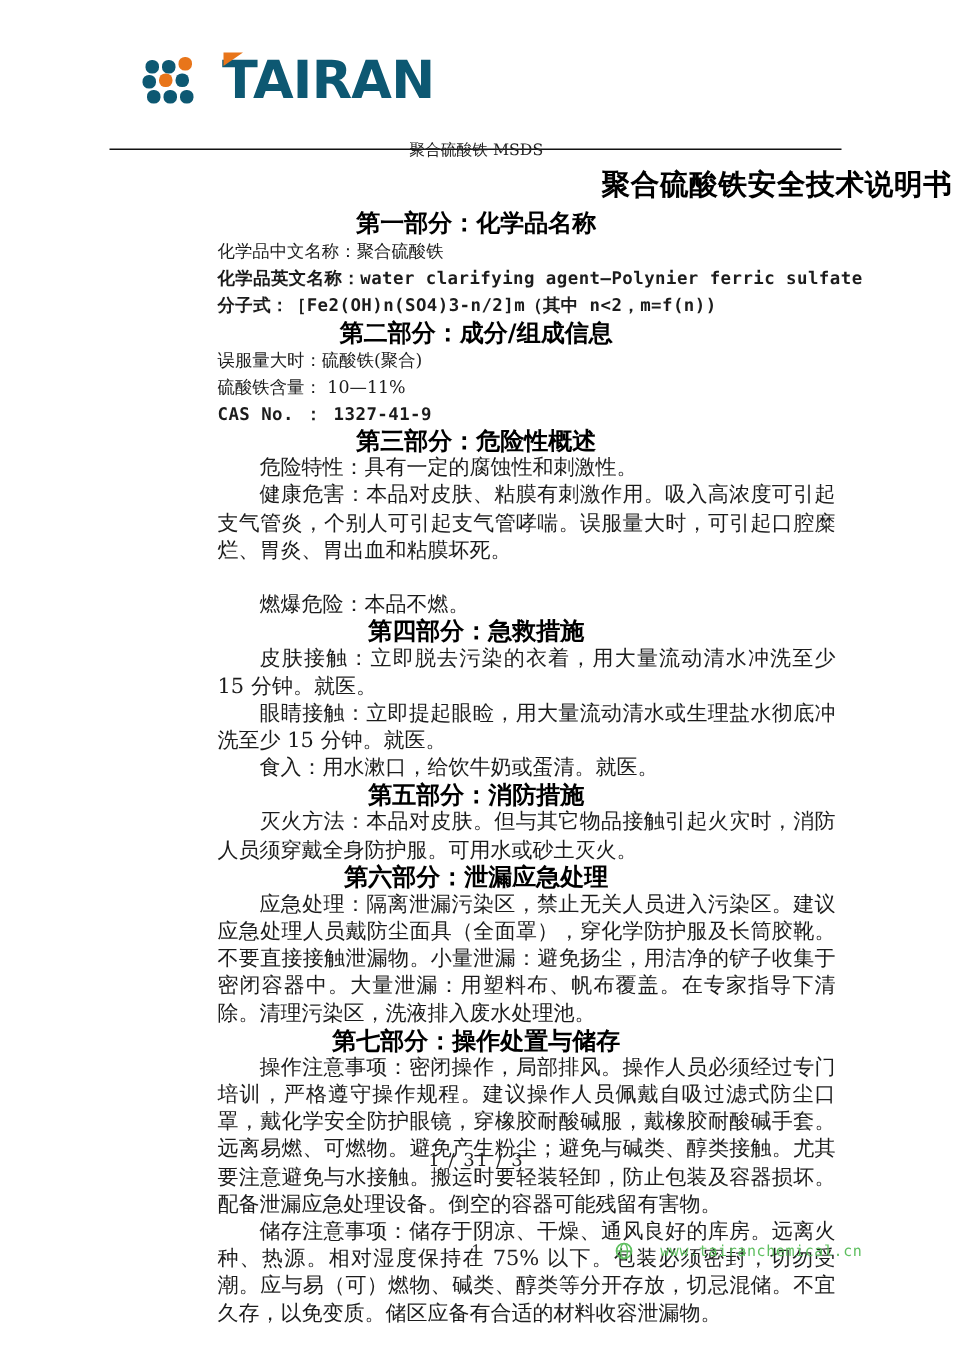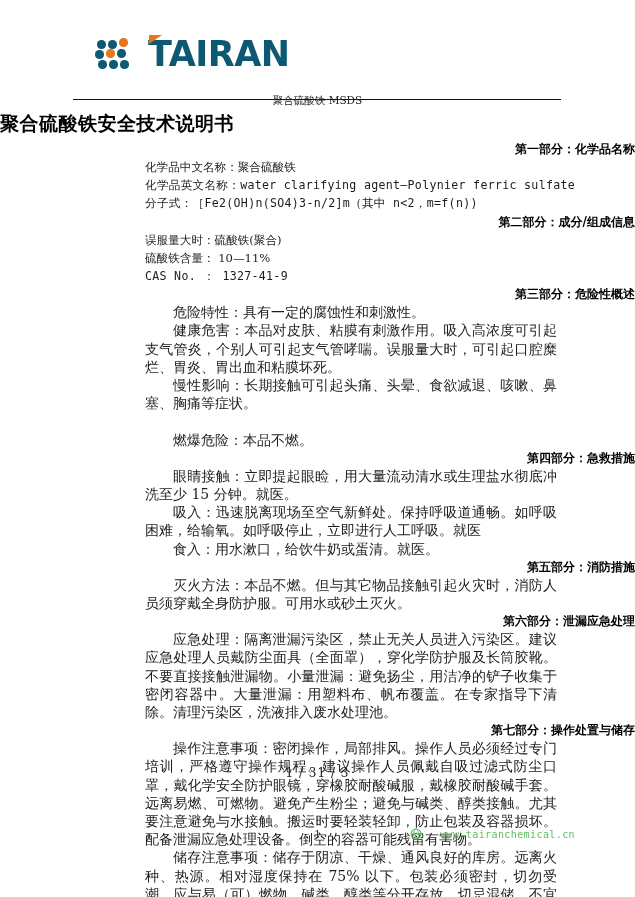--- a/index.html
+++ b/index.html
@@ -102,53 +102,54 @@
     width: 635px;
   }
   .doc-head {
     text-align: center;
     font-size: 10.5px;
     line-height: 16px;
     color: #222;
     margin-bottom: 1px;
   }
   .doc-title {
-    text-align: left;
+    text-align: right;
     font-size: 19px;
     font-weight: bold;
     line-height: 28px;
     letter-spacing: 0.5px;
     color: #000;
     margin-bottom: 3px;
   }
 
   .section-title {
-    text-align: right;
+    text-align: center;
     font-weight: bold;
-    font-size: 12px;
+    font-size: 16px;
     line-height: 18px;
     color: #000;
     margin: 0;
   }
   .body-block {
     padding: 0 78px 0 145px;
   }
   .para {
     font-size: 14px;
     line-height: 18.2px;
     color: #1c1c1c;
     text-align: justify;
     margin: 0;
     text-indent: 2em;
   }
   .para.blank { height: 18.2px; }
   .mono {
     font-family: "DejaVu Sans Mono", "Liberation Mono", monospace;
     font-size: 10.5px;
     letter-spacing: 0.3px;
+    font-weight: bold;
   }
   .label-list {
     padding-left: 145px;
     padding-right: 78px;
   }
   .label-row {
     font-size: 11.6px;
     line-height: 18.2px;
     color: #1c1c1c;
     white-space: nowrap;
@@ -247,39 +248,38 @@
         <div class="label-row">硫酸铁含量： 10—11%</div>
         <div class="label-row mono">CAS No. ： 1327-41-9</div>
       </div>
     </div>
 
     <div>
       <div class="section-title">第三部分：危险性概述</div>
       <div class="body-block">
         <p class="para">危险特性：具有一定的腐蚀性和刺激性。</p>
         <p class="para">健康危害：本品对皮肤、粘膜有刺激作用。吸入高浓度可引起支气管炎，个别人可引起支气管哮喘。误服量大时，可引起口腔糜烂、胃炎、胃出血和粘膜坏死。</p>
-        <p class="para">慢性影响：长期接触可引起头痛、头晕、食欲减退、咳嗽、鼻塞、胸痛等症状。</p>
         <p class="para blank"></p>
         <p class="para">燃爆危险：本品不燃。</p>
       </div>
     </div>
 
     <div>
       <div class="section-title">第四部分：急救措施</div>
       <div class="body-block">
+        <p class="para">皮肤接触：立即脱去污染的衣着，用大量流动清水冲洗至少 15 分钟。就医。</p>
         <p class="para">眼睛接触：立即提起眼睑，用大量流动清水或生理盐水彻底冲洗至少 15 分钟。就医。</p>
-        <p class="para">吸入：迅速脱离现场至空气新鲜处。保持呼吸道通畅。如呼吸困难，给输氧。如呼吸停止，立即进行人工呼吸。就医</p>
         <p class="para">食入：用水漱口，给饮牛奶或蛋清。就医。</p>
       </div>
     </div>
 
     <div>
       <div class="section-title">第五部分：消防措施</div>
       <div class="body-block">
-        <p class="para">灭火方法：本品不燃。但与其它物品接触引起火灾时，消防人员须穿戴全身防护服。可用水或砂土灭火。</p>
+        <p class="para">灭火方法：本品对皮肤。但与其它物品接触引起火灾时，消防人员须穿戴全身防护服。可用水或砂土灭火。</p>
       </div>
     </div>
 
     <div>
       <div class="section-title">第六部分：泄漏应急处理</div>
       <div class="body-block">
         <p class="para">应急处理：隔离泄漏污染区，禁止无关人员进入污染区。建议应急处理人员戴防尘面具（全面罩），穿化学防护服及长筒胶靴。不要直接接触泄漏物。小量泄漏：避免扬尘，用洁净的铲子收集于密闭容器中。大量泄漏：用塑料布、帆布覆盖。在专家指导下清除。清理污染区，洗液排入废水处理池。</p>
       </div>
     </div>
 

